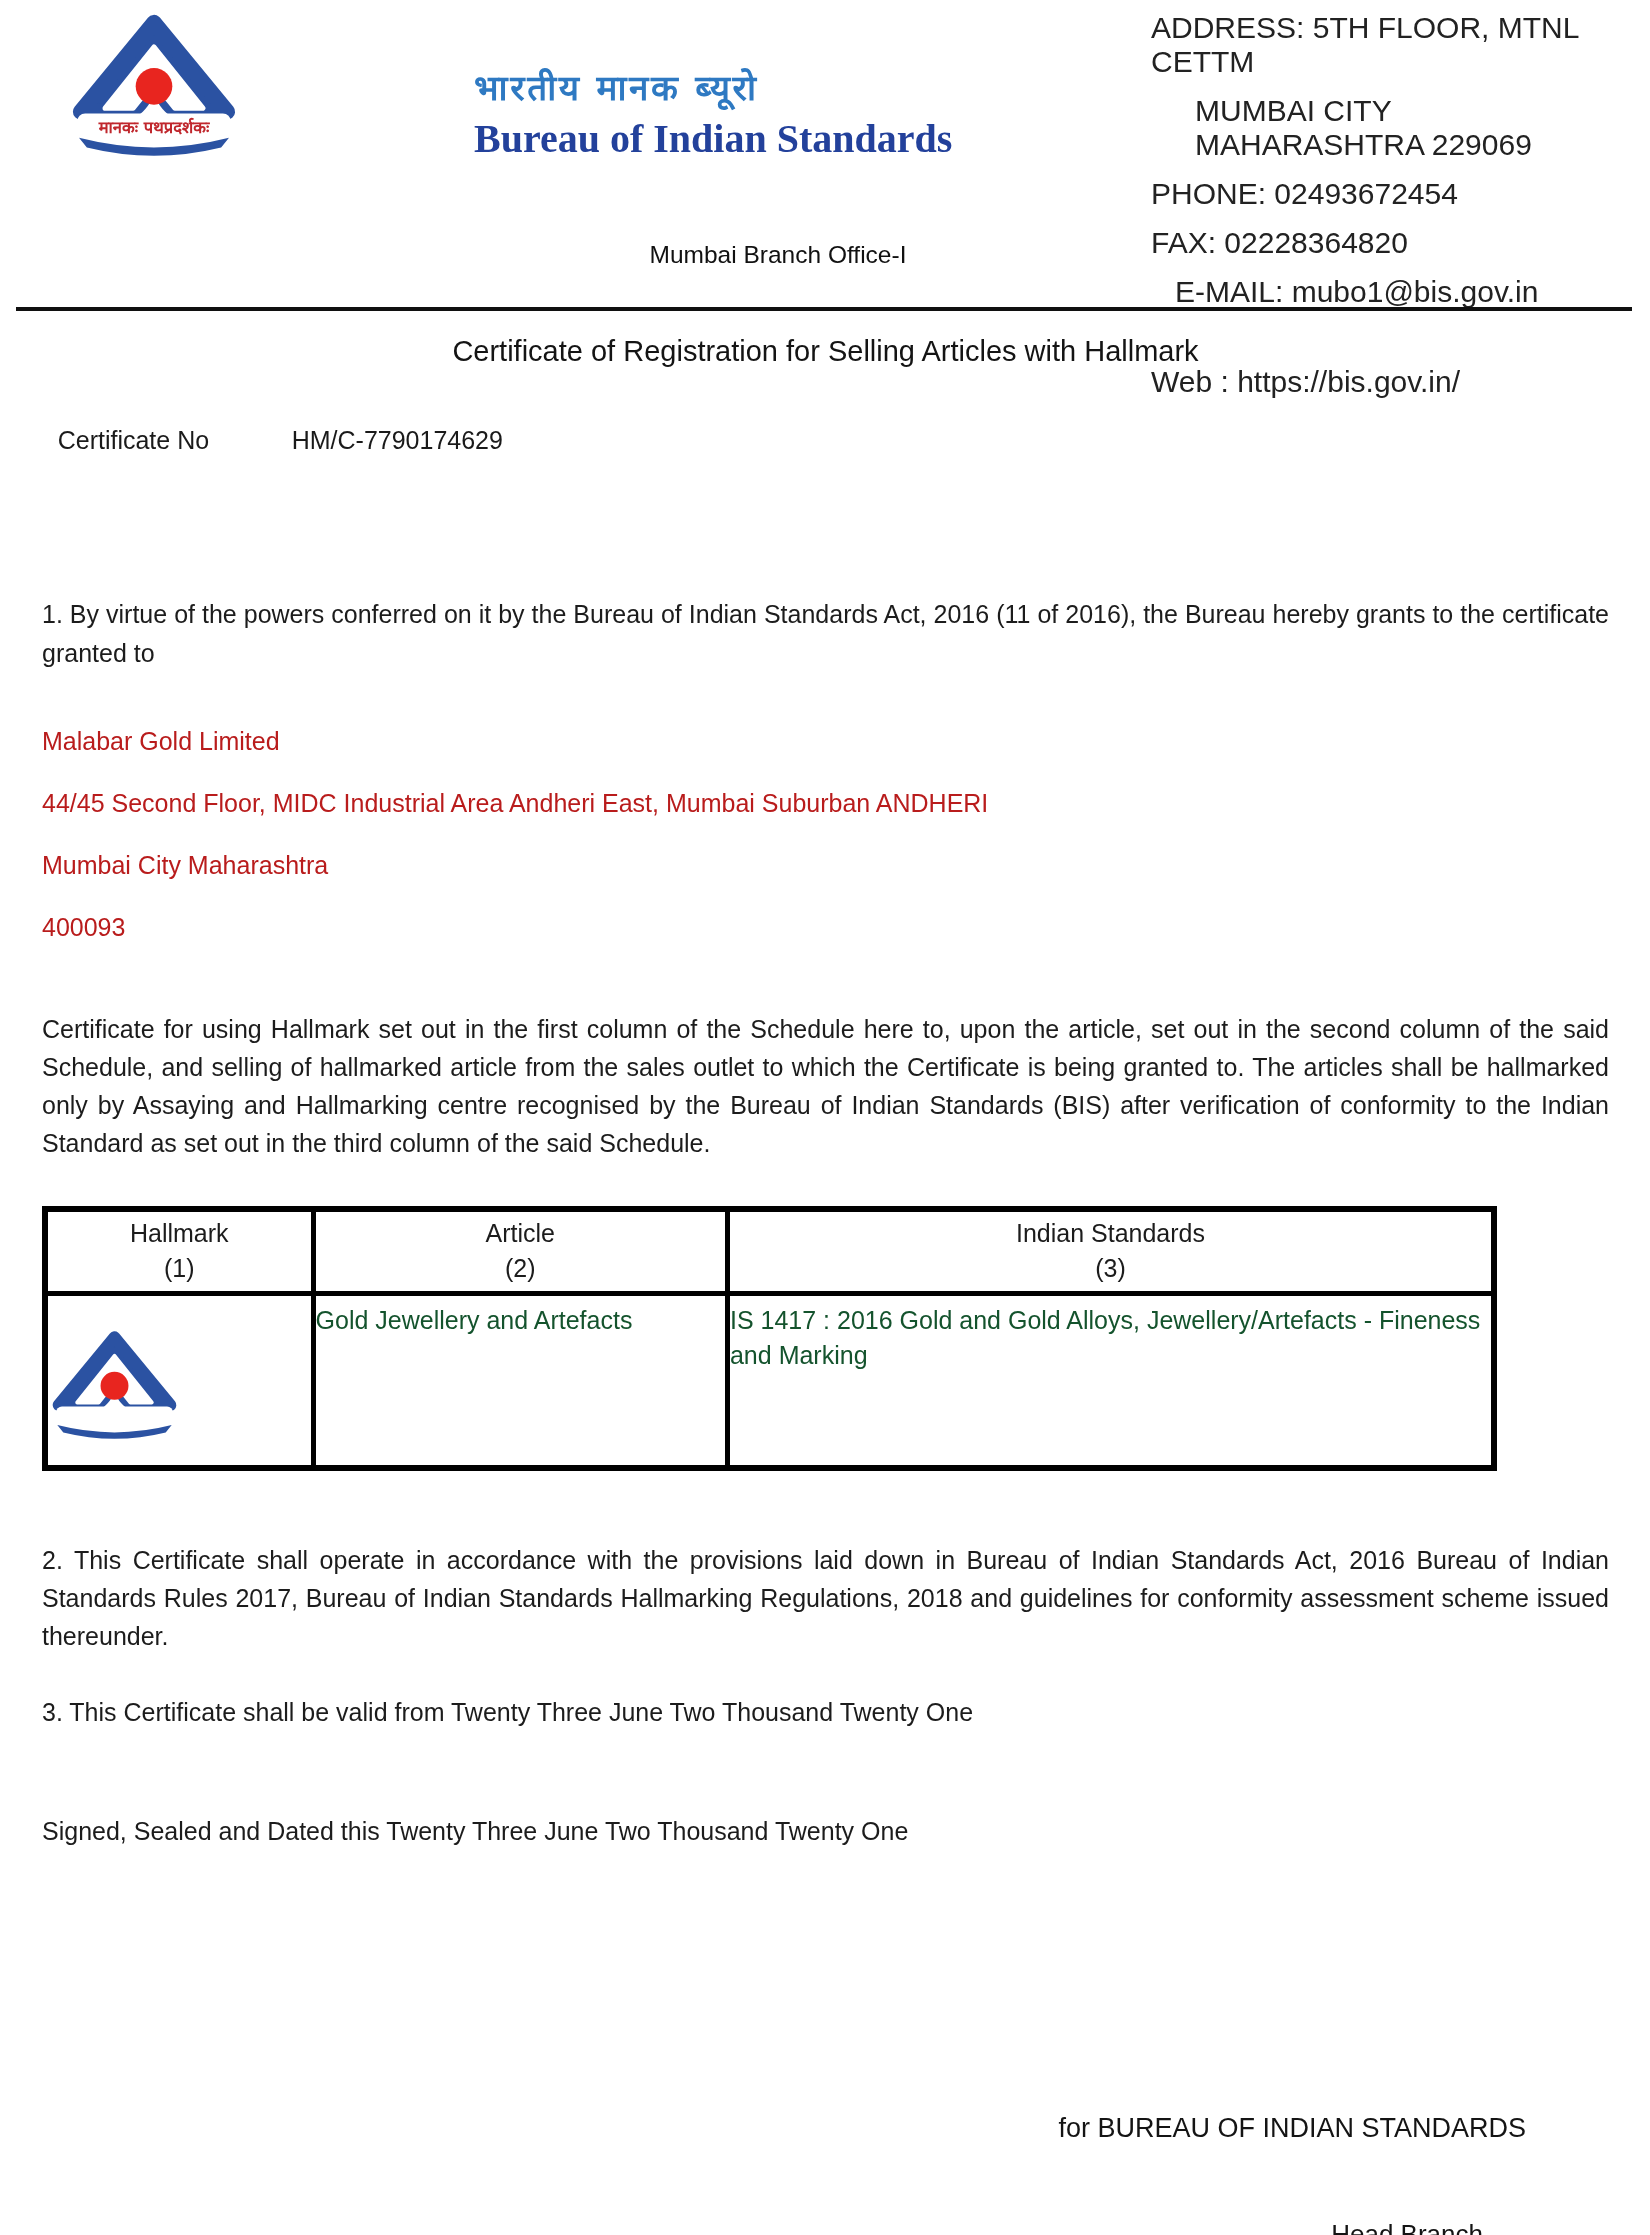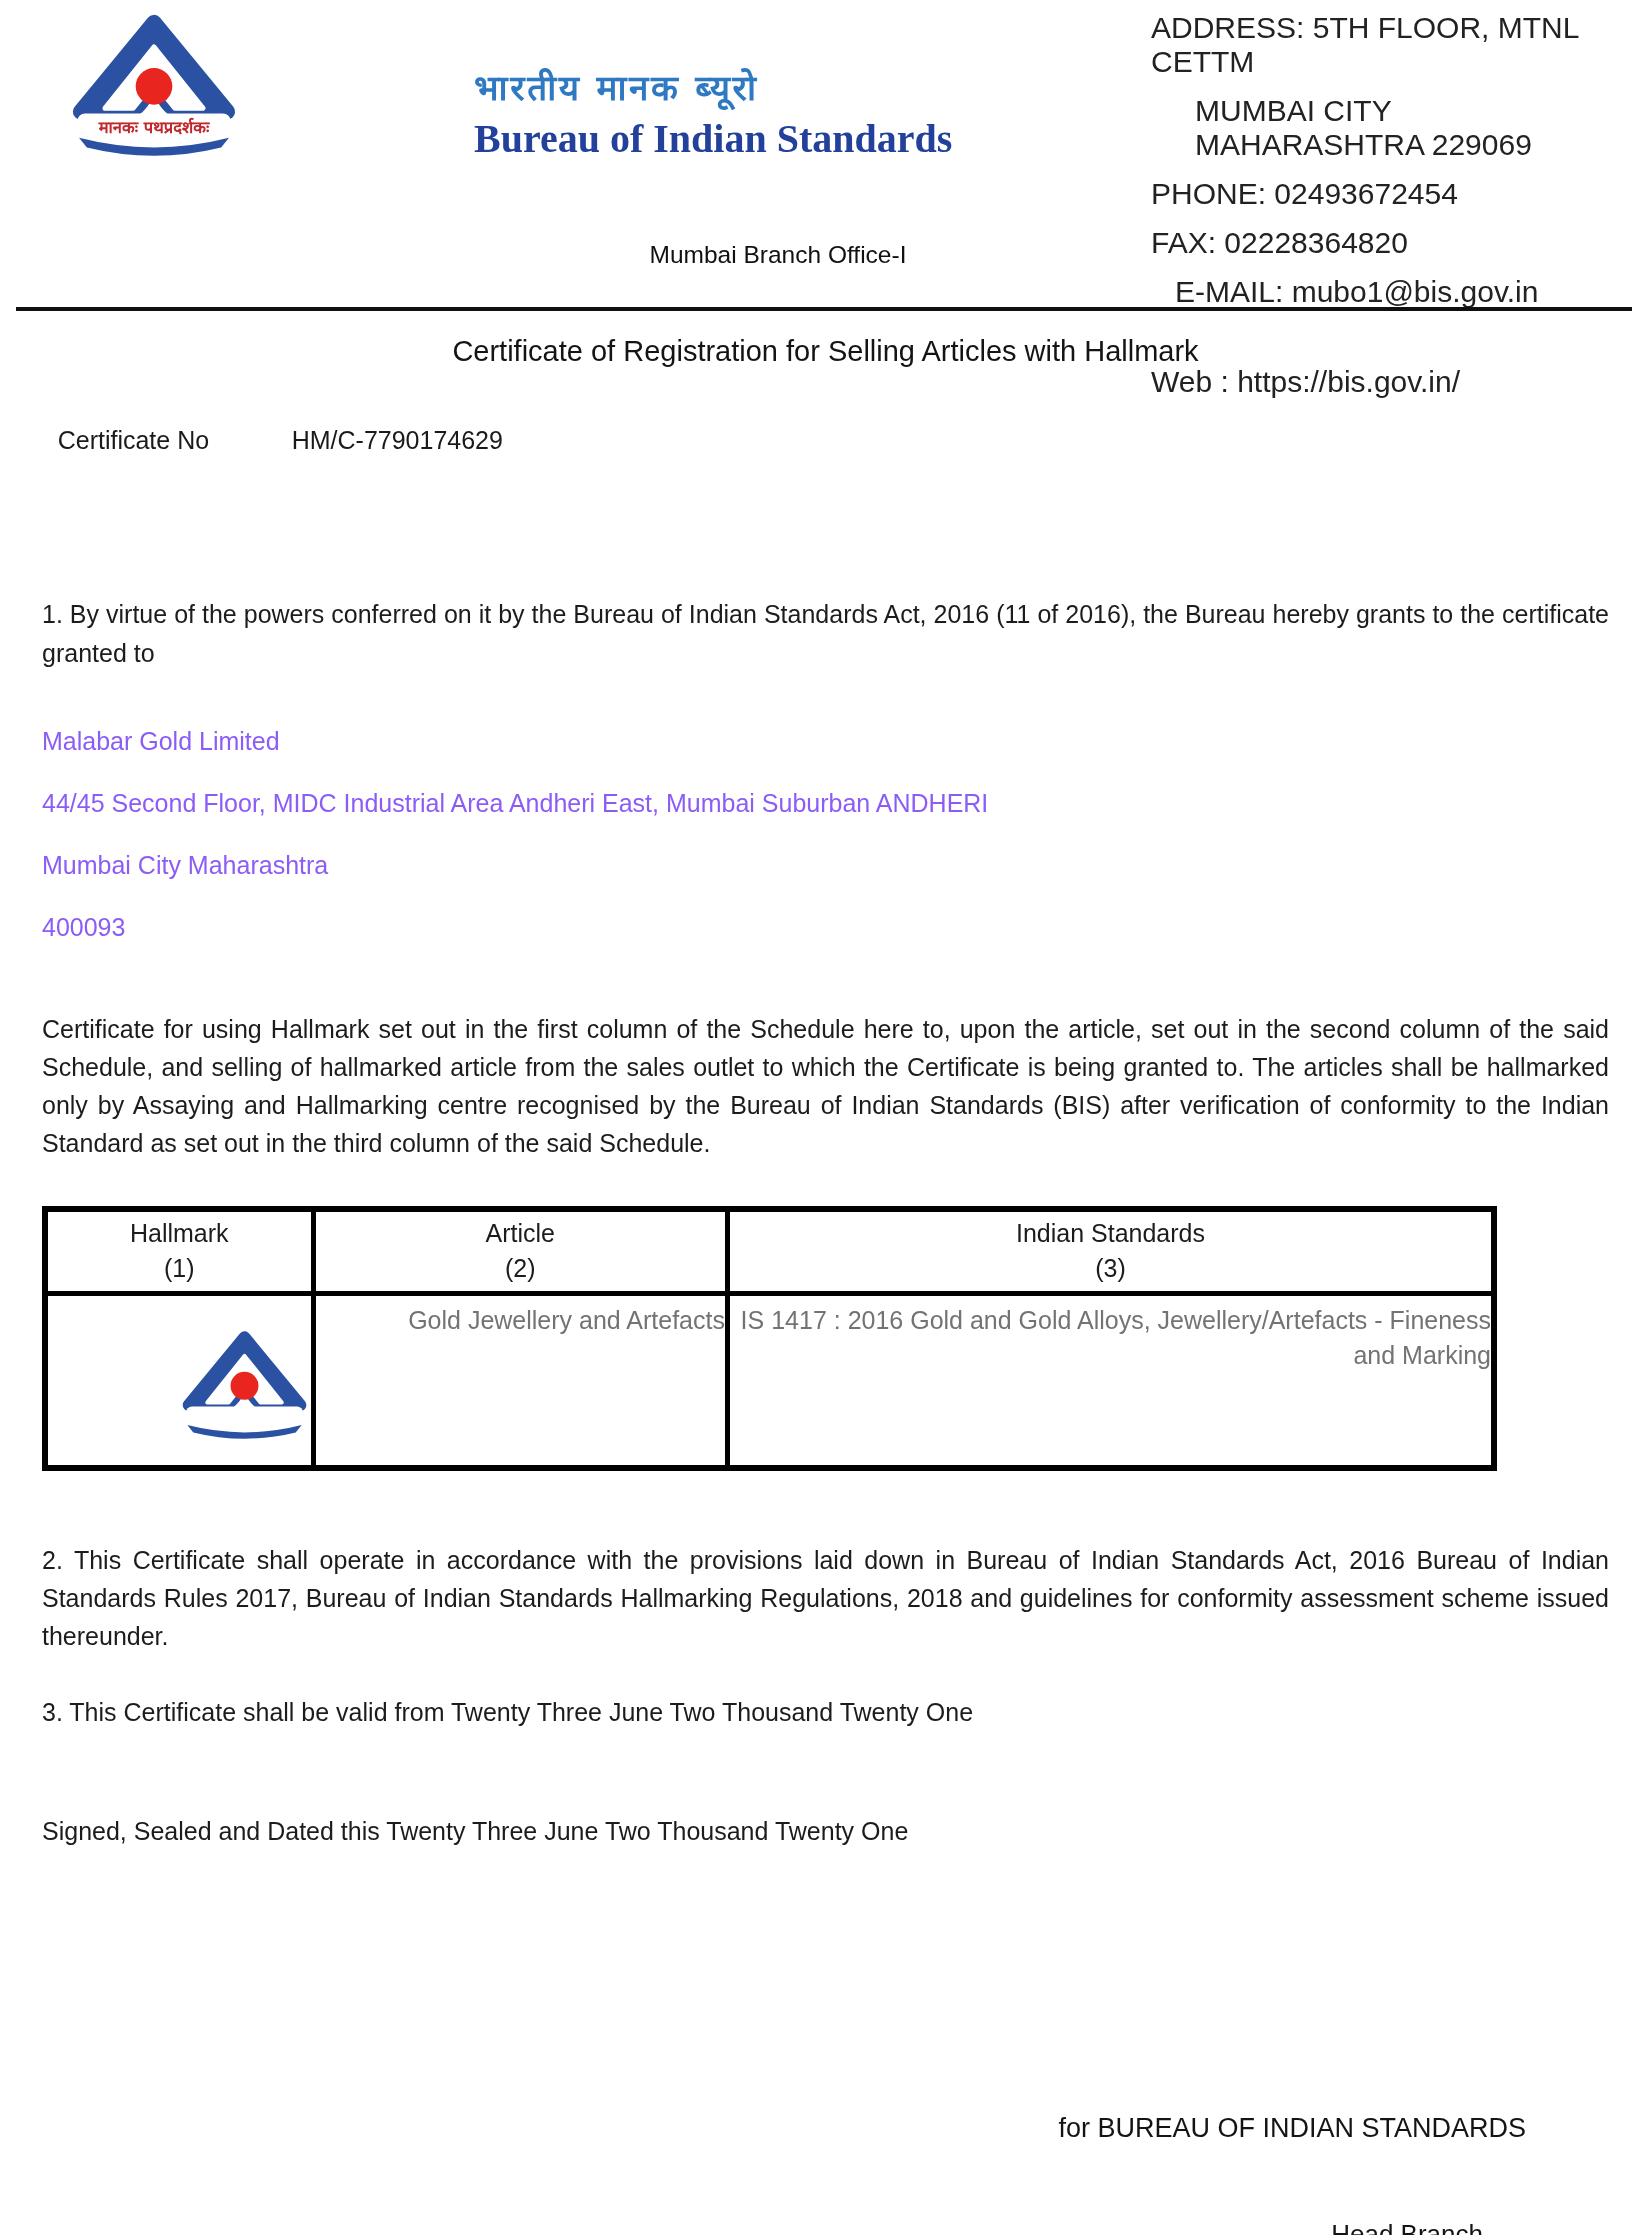--- a/index.html
+++ b/index.html
@@ -36,36 +36,36 @@
   .branch-line { position: absolute; left: 502px; top: 241px; width: 552px; text-align: center; font-size: 24.5px; color: #111; }
   .divider { position: absolute; left: 15.7px; right: 19px; top: 307px; height: 4.4px; background: #101010; }
 
   
   .content { padding: 0 42px; }
   .doc-title { margin-top: 28px; text-align: center; font-size: 29px; color: #141414; }
   .cert-no-row { margin-top: 58px; display: flex; padding-left: 15.7px; font-size: 25px; }
   .cert-no-row .label { width: 234px; }
   .para { font-size: 25px; line-height: 39px; text-align: justify; color: #1c1c1c; }
   .clause1 { margin-top: 140px; }
-  .grantee-line { font-size: 25px; color: #8b5cf6; }
+  .grantee-line { font-size: 25px; color: #b91c1c; }
   .g-name { margin-top: 54px; }
   .g-line { margin-top: 33px; }
   .hallmark-clause { margin-top: 68px; line-height: 38px; }
 
   
   table.schedule { margin-top: 44px; width: 1455px; border-collapse: collapse; table-layout: fixed; }
   table.schedule, table.schedule th, table.schedule td { border: 5.2px solid #000; }
   table.schedule { border-width: 6.1px; }
   table.schedule th {
     font-weight: normal; font-size: 25px; text-align: center;
     height: 84px; vertical-align: middle; line-height: 35px; color: #1c1c1c;
   }
   table.schedule td {
-    height: 175px; vertical-align: top; text-align: right;
-    font-size: 25px; line-height: 35px; padding-top: 7px; color: #737373;
+    height: 175px; vertical-align: top; text-align: left;
+    font-size: 25px; line-height: 35px; padding-top: 7px; color: #14532d;
   }
   .col-1 { width: 18.5%; }
   .col-2 { width: 28.6%; }
   .col-3 { width: 52.9%; }
   .cell-logo { width: 133px; height: 131px; margin-top: 14px; }
 
   .clause2 { margin-top: 70px; line-height: 38px; }
   .clause3 { margin-top: 38px; }
   .signed-line { margin-top: 80px; }
 

